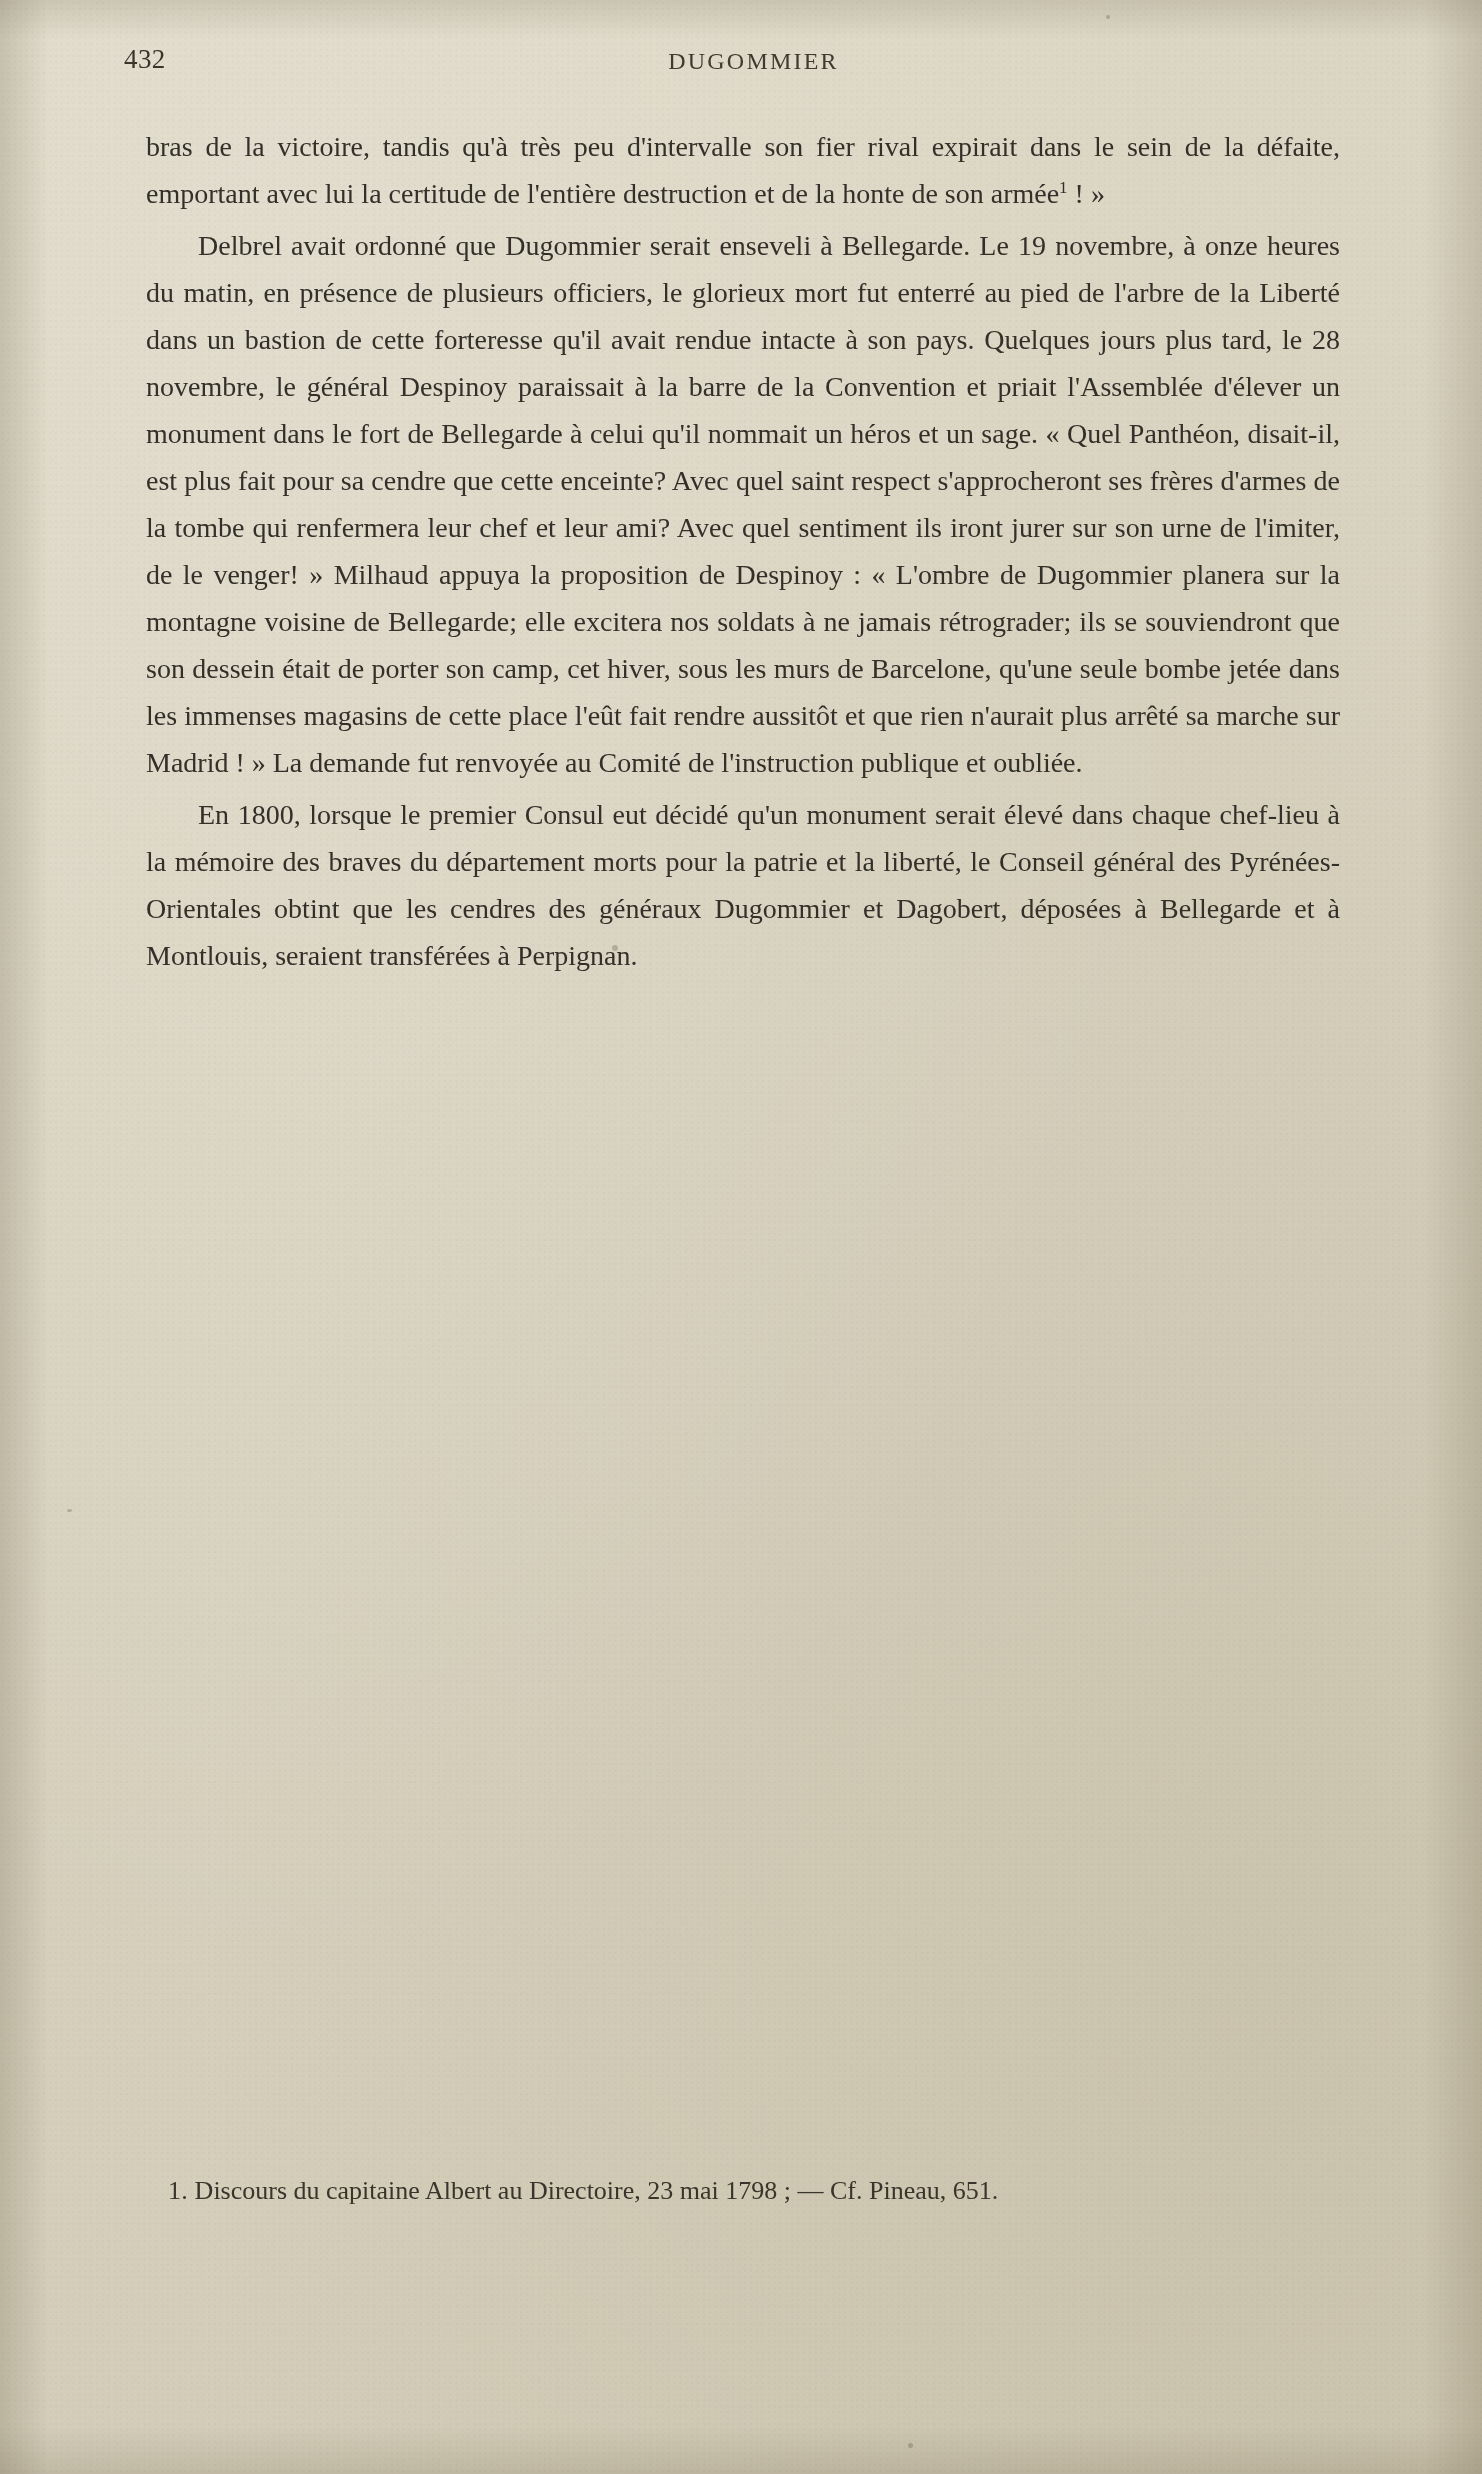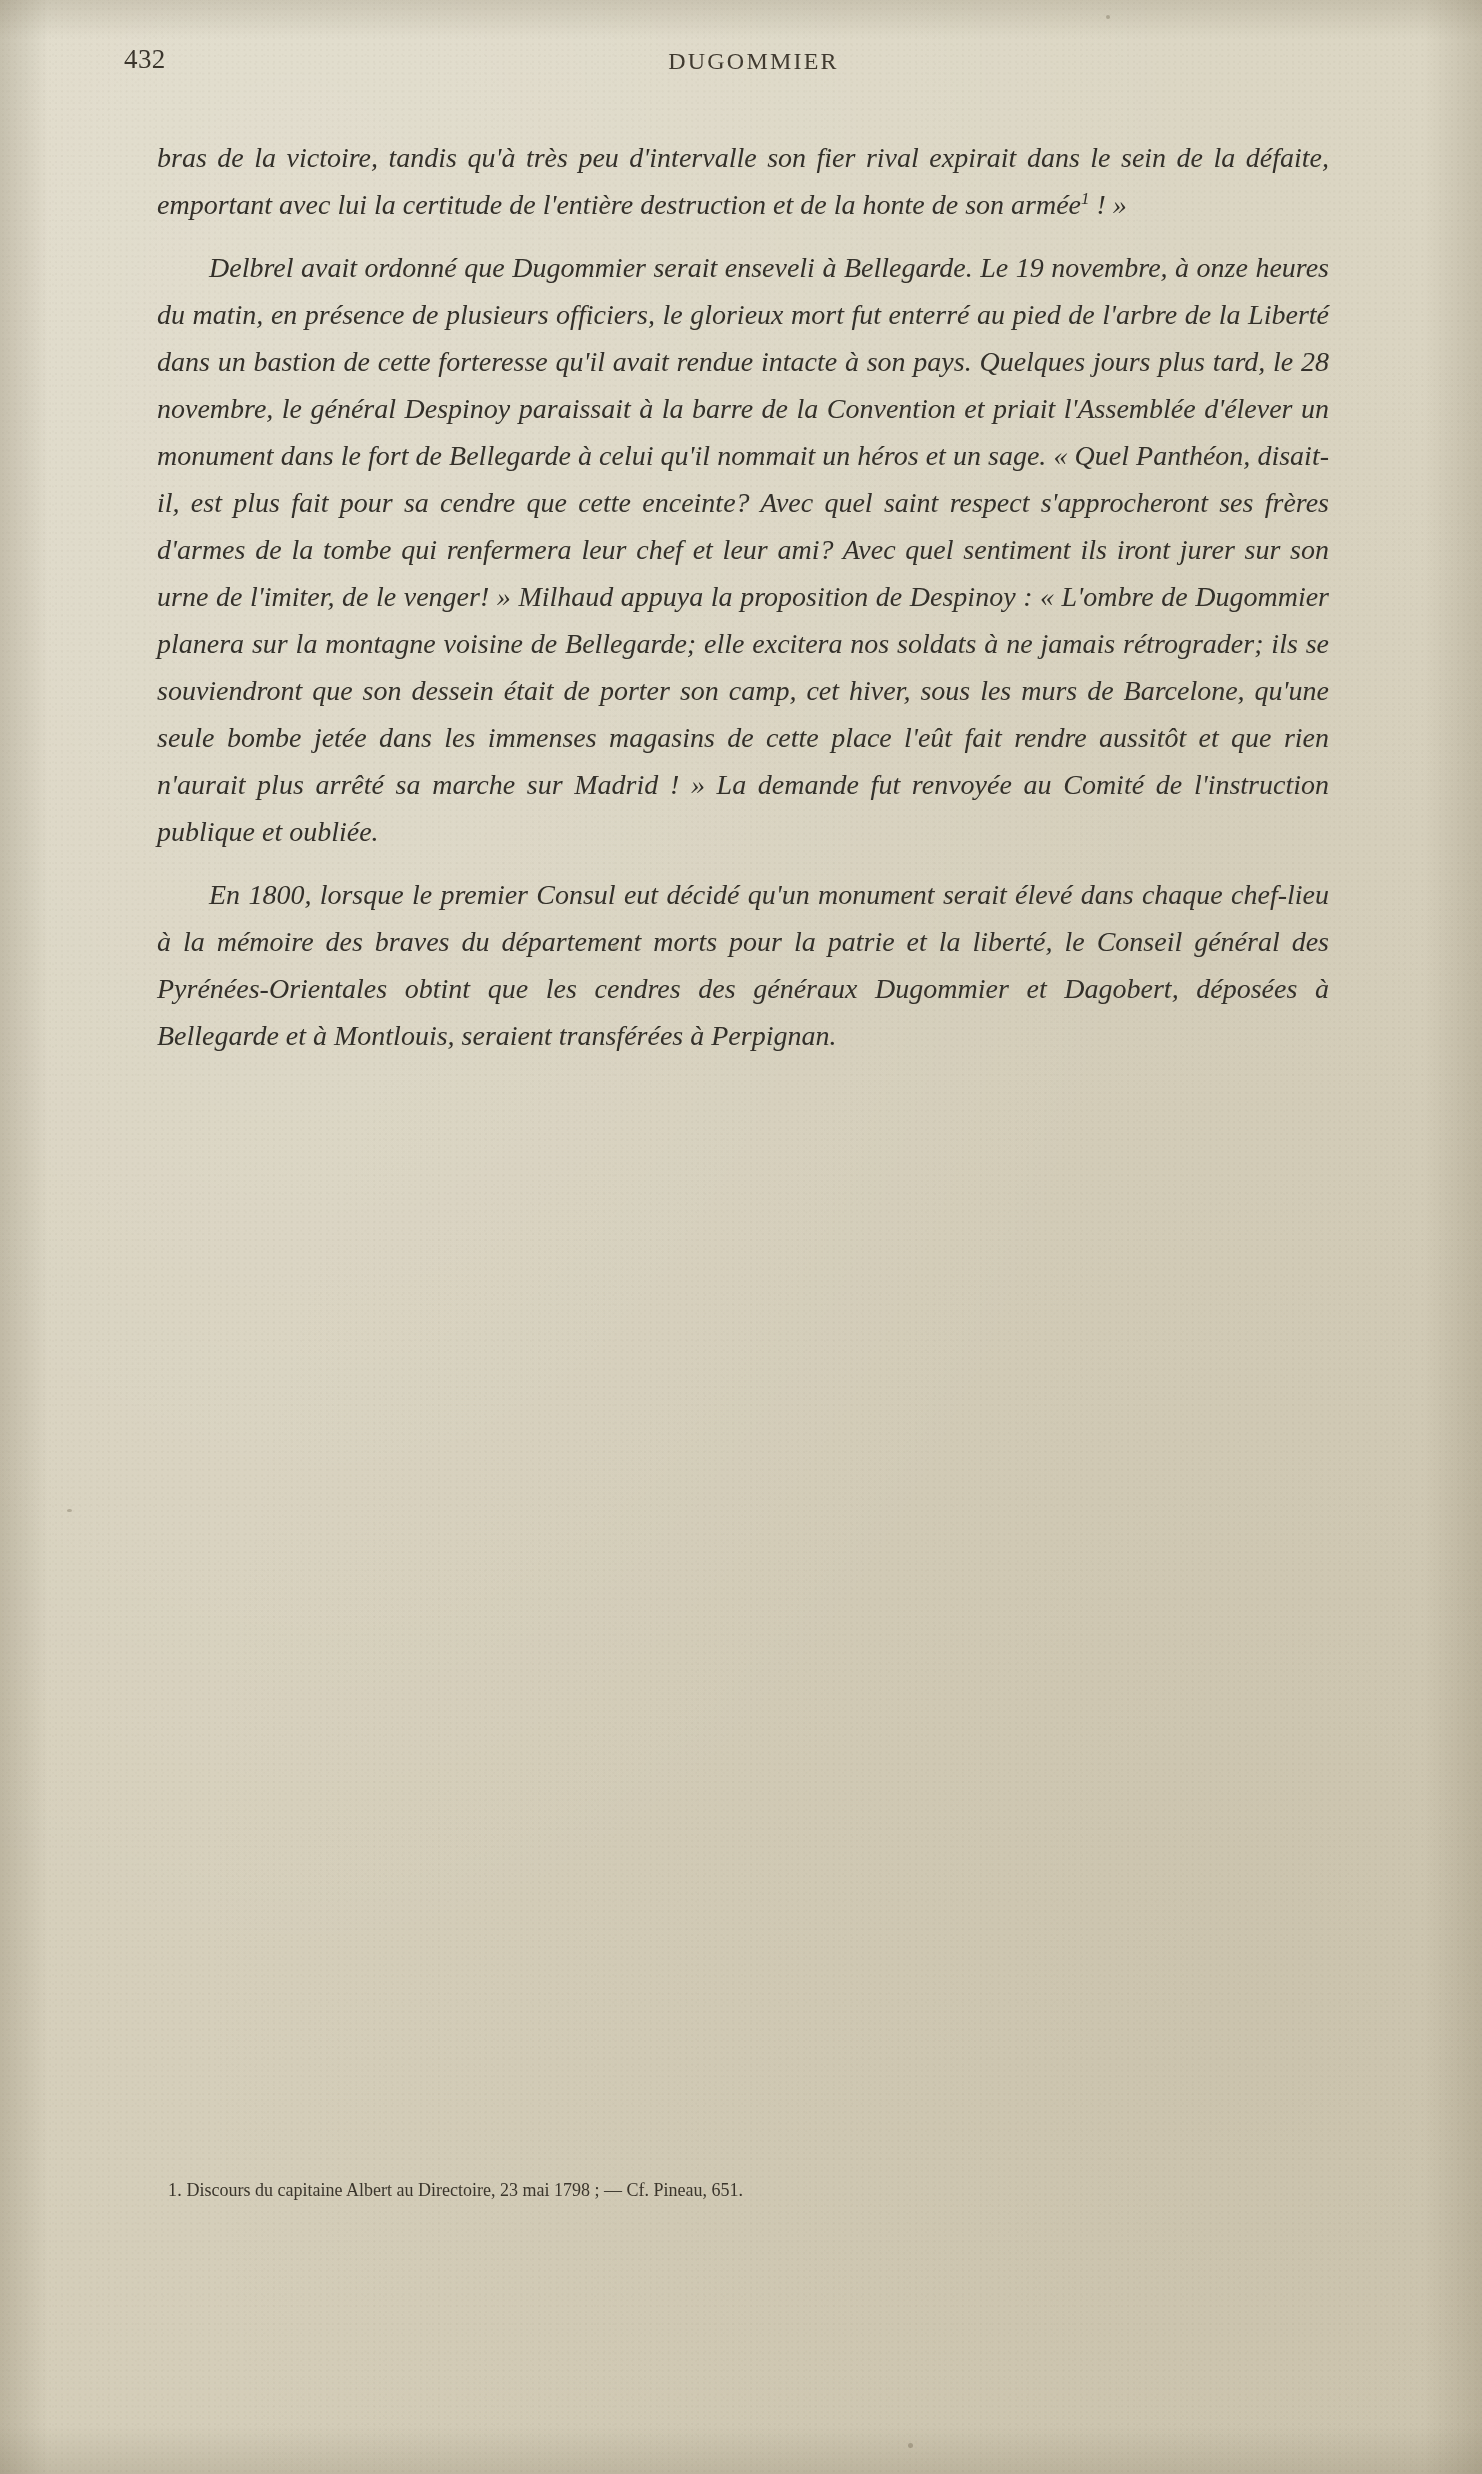--- a/index.html
+++ b/index.html
@@ -66,39 +66,38 @@
     position: absolute;
     top: 118px;
     left: 141px;
     width: 1204px;
     font-size: 28px;
     line-height: 47px;
     text-align: justify;
     color: #33302a;
   }
   .body-text p {
-    margin: 16px;
+    margin: 5px;
     text-indent: 52px;
-    font-style: italic;
   }
   .body-text p.noindent {
     text-indent: 0;
   }
   .body-text p.para-2 { margin-top: 0; }
   sup {
     font-size: 17px;
     vertical-align: super;
     line-height: 0;
   }
   .footnote-wrap {
     position: absolute;
     left: 168px;
     width: 1177px;
     top: 2174px;
-    font-size: 18px;
+    font-size: 26px;
     line-height: 33px;
     color: #3a352c;
     text-align: justify;
     font-family: Liberation Serif, serif;
   }
   .footnote-wrap p {
     margin: 0;
     text-indent: 0;
   }
   .fn-num {

